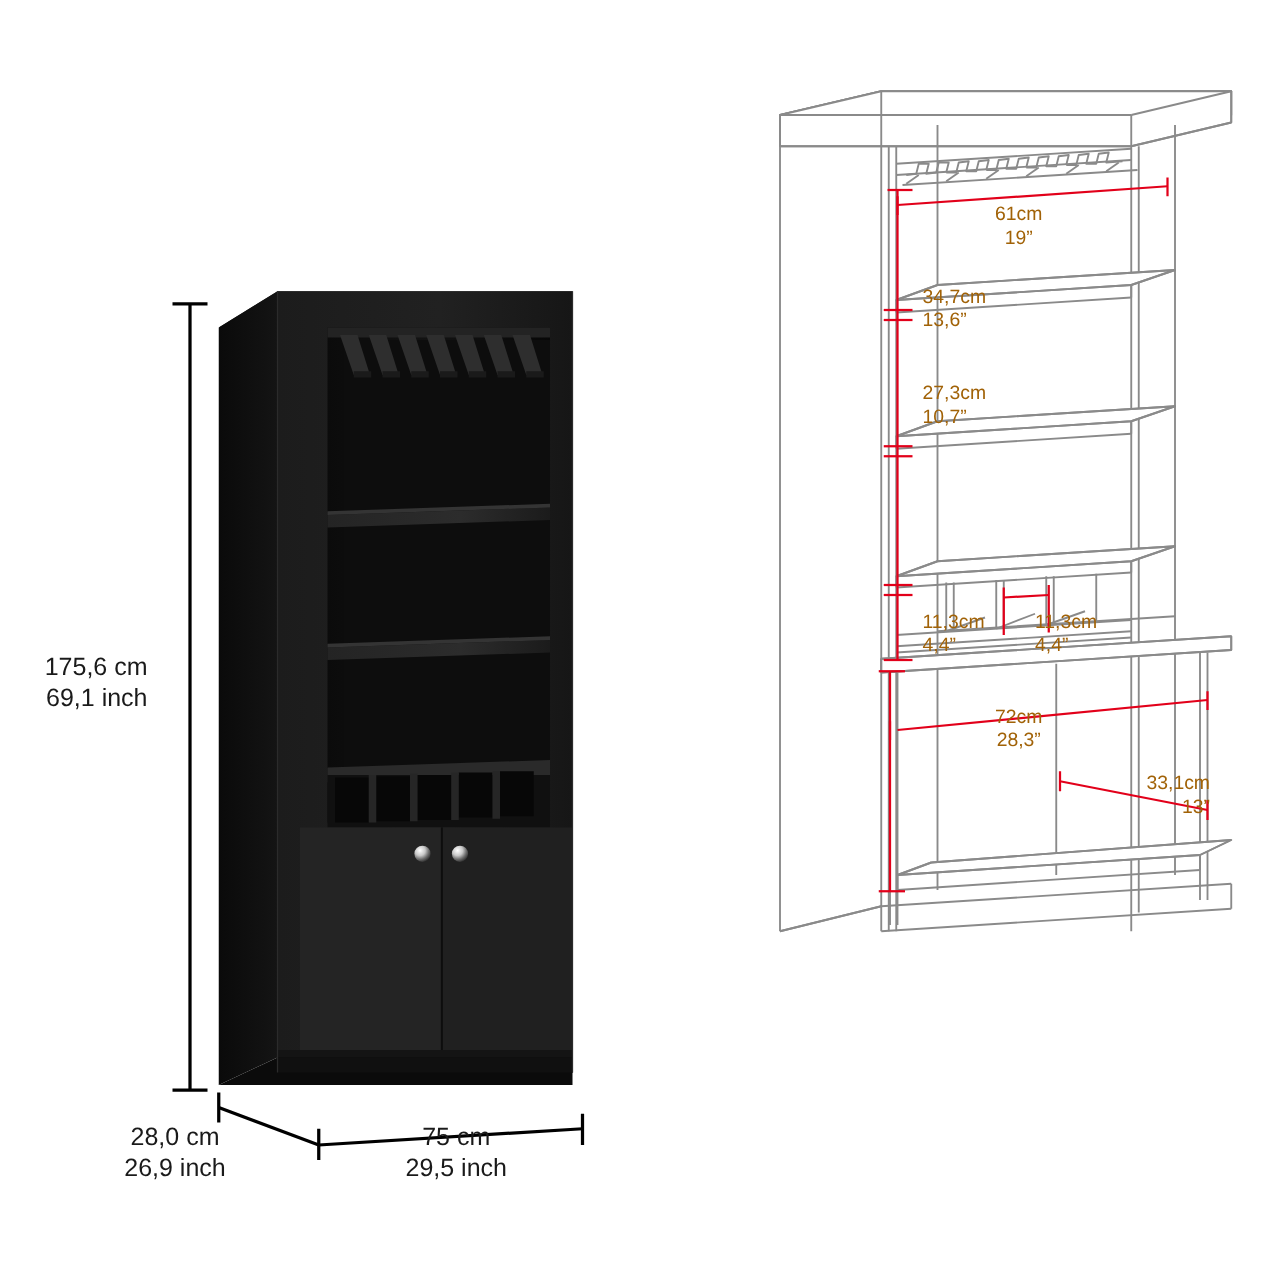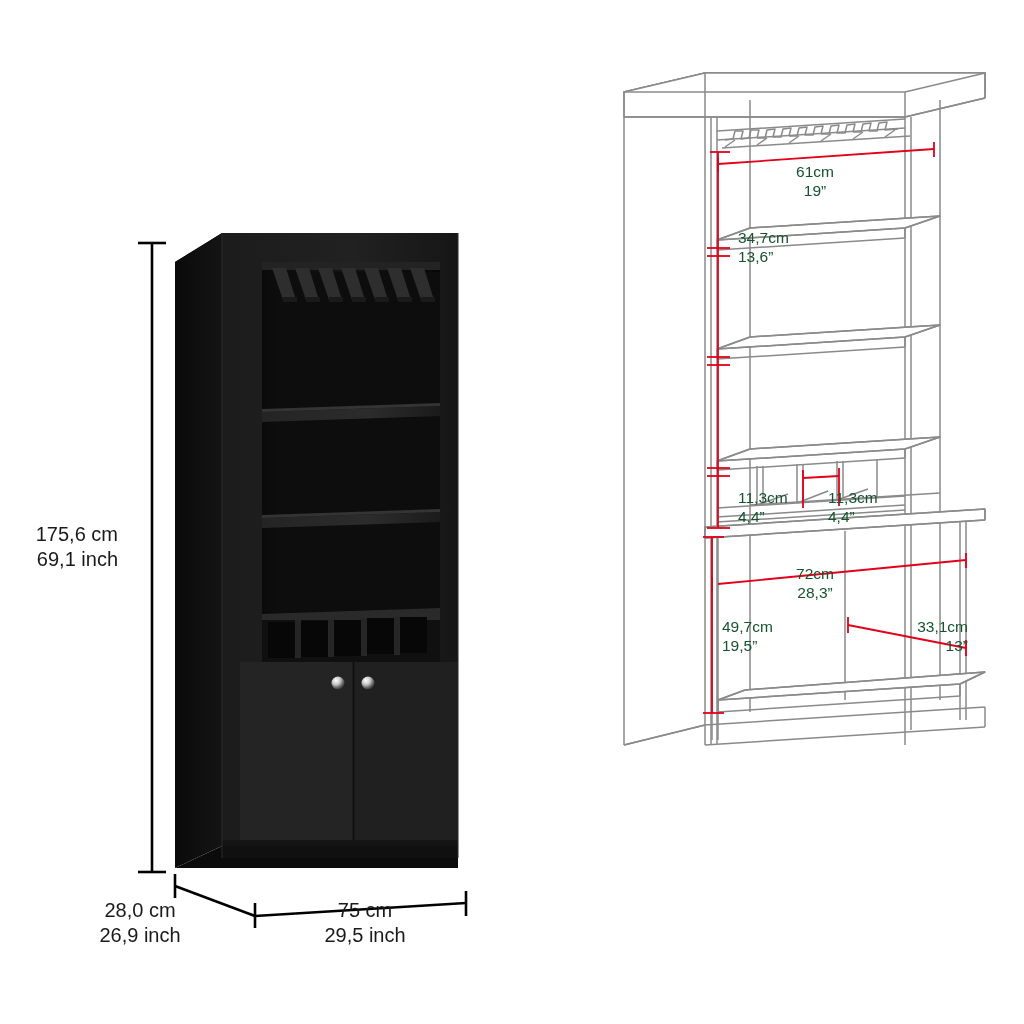--- a/index.html
+++ b/index.html
@@ -33,21 +33,21 @@
     color: #1a1a1a;
     font-size: 20px;
     line-height: 25px;
     white-space: nowrap;
     font-family: "Liberation Sans", sans-serif;
   }
   .dim-label.center { text-align: center; }
   .dim-label.right  { text-align: right; }
   .red-label {
     position: absolute;
-    color: #14532d;
+    color: #a16207;
     font-size: 15.5px;
     line-height: 19px;
     white-space: nowrap;
     font-family: "Liberation Sans", sans-serif;
   }
   .red-label.right { text-align: right; }
   .red-label.center { text-align: center; }
 </style>
 </head>
 <body>
@@ -397,40 +397,40 @@
   <div class="red-label center" style="left:760px; top:162px; width:110px;">
     <div>61cm</div>
     <div>19”</div>
   </div>
 
   <div class="red-label" style="left:738px; top:228px; width:120px;">
     <div>34,7cm</div>
     <div>13,6”</div>
   </div>
 
+  <div class="red-label" style="left:738px; top:305px; width:120px;">
+    <div>27,3cm</div>
+    <div>10,7”</div>
+  </div>
 
 
   <div class="red-label" style="left:738px; top:488px; width:110px;">
     <div>11,3cm</div>
     <div>4,4”</div>
   </div>
 
   <div class="red-label" style="left:828px; top:488px; width:110px;">
     <div>11,3cm</div>
     <div>4,4”</div>
   </div>
 
   <div class="red-label center" style="left:760px; top:552px; width:110px;margin-top:12px;">
     <div>72cm</div>
     <div>28,3”</div>
   </div>
 
-  <div class="red-label" style="left:722px; top:617px; width:120px;">
-    <div>49,7cm</div>
-    <div>19,5”</div>
-  </div>
 
   <div class="red-label right" style="left:848px; top:617px; width:120px;">
     <div>33,1cm</div>
     <div>13”</div>
   </div>
 
 </div>
 
 </body></html>

